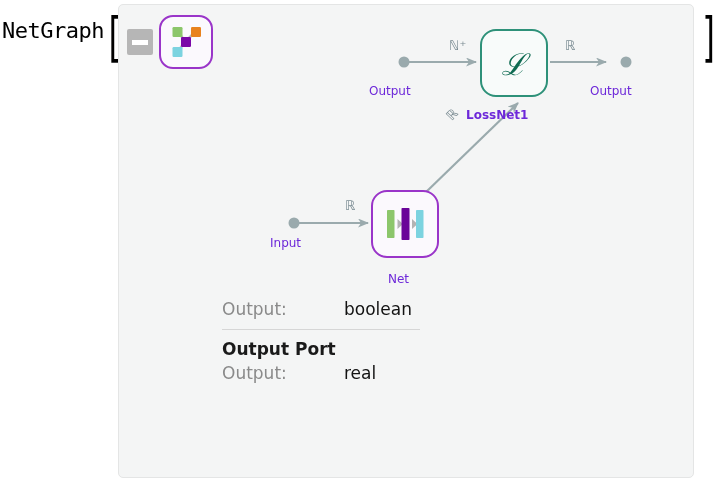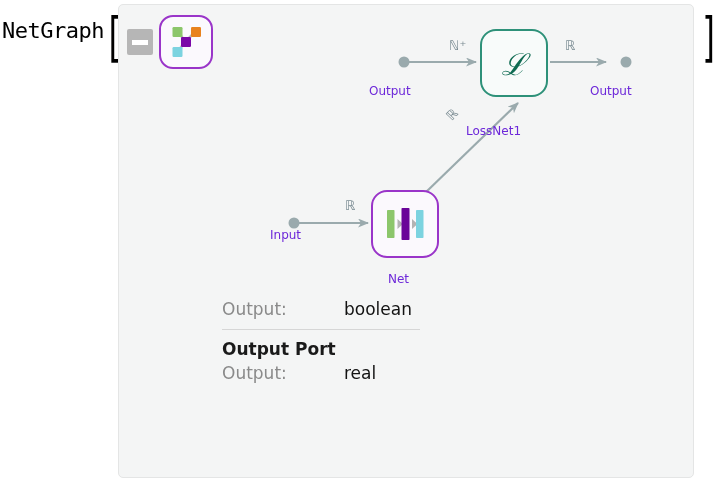--- a/index.html
+++ b/index.html
@@ -160,22 +160,22 @@
   
   .node-label {
     position: absolute;
     font-family: "DejaVu Sans", sans-serif;
     font-size: 12px;
     color: #6d28d9;
     white-space: nowrap;
   }
   #label-output-left  { left: 369px; top: 84px; }
   #label-output-right { left: 590px; top: 84px; }
-  #label-lossnet1     { left: 466px; top: 124px; }
-  #label-input        { left: 270px; top: 228px; text-align: right; }
+  #label-lossnet1     { left: 466px; top: 108px; font-weight: bold; }
+  #label-input        { left: 270px; top: 236px; text-align: right; }
   #label-net          { left: 388px; top: 272px; }
 
   .type-label {
     position: absolute;
     font-family: "DejaVu Sans", sans-serif;
     font-size: 13px;
     color: #7b8c93;
     white-space: nowrap;
   }
   #type-nplus  { left: 449px; top: 38px; }

